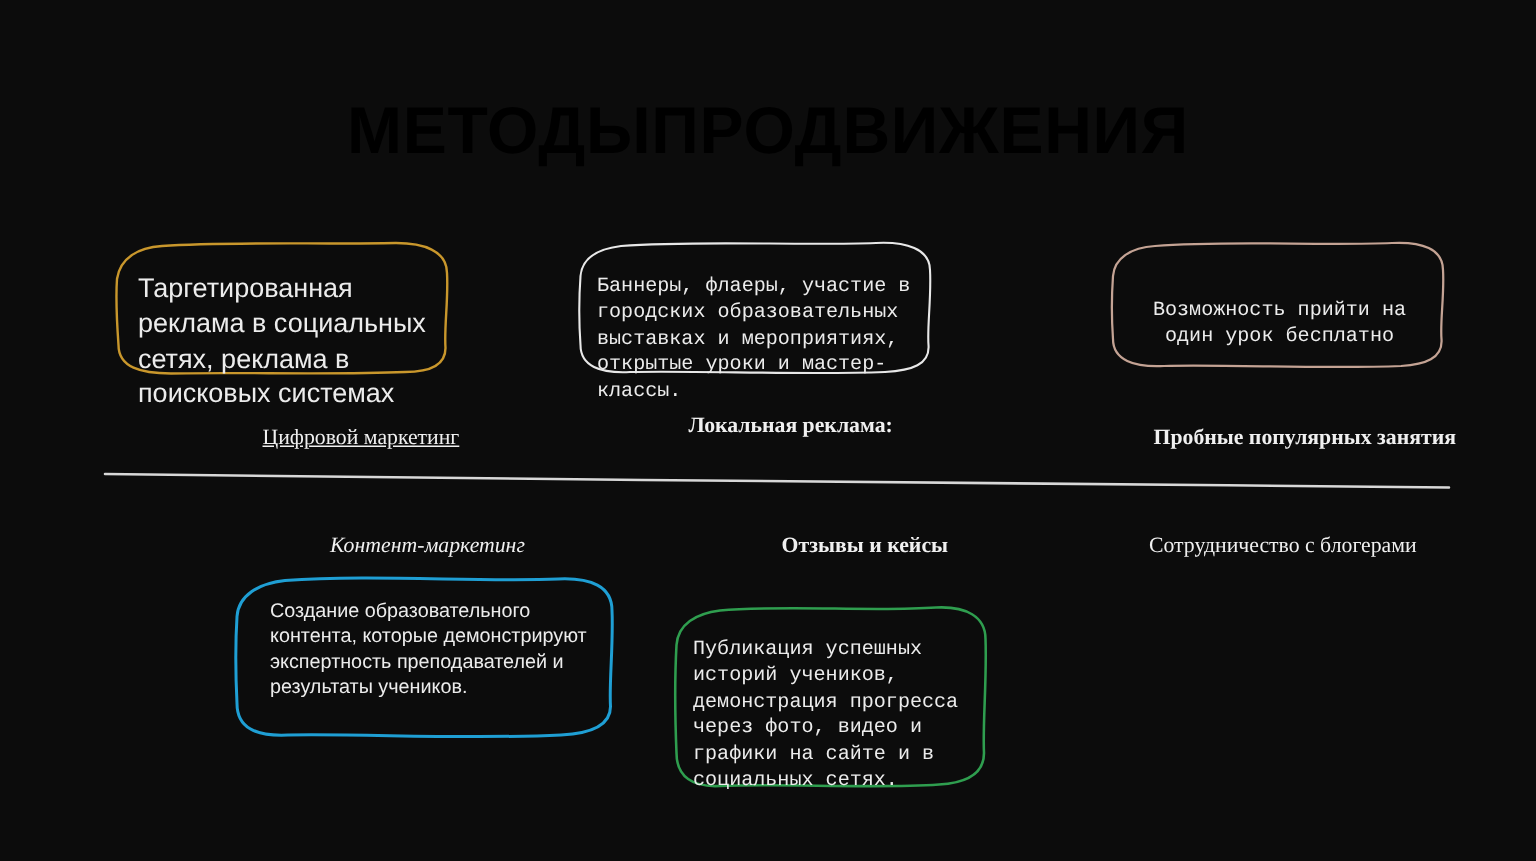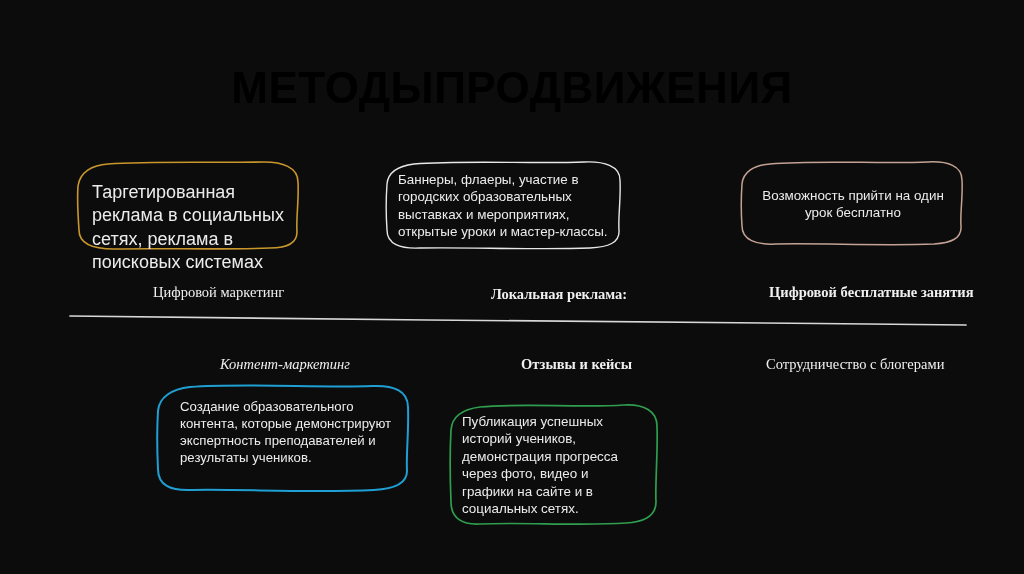--- a/index.html
+++ b/index.html
@@ -66,21 +66,21 @@
     position: absolute;
     left: 0;
     top: 0;
     overflow: visible;
   }
   .callout .ctext {
     position: absolute;
     color: #ececec;
     line-height: 1.30;
   }
-  .ctext.serif { font-family: Liberation Sans, sans-serif; }
+  .ctext.serif { font-family: Liberation Mono, monospace; margin-top: 12px; }
   .ctext.sans  { font-family: "Liberation Sans", sans-serif; }
 </style>
 </head>
 <body>
 
 <div id="slide">
 
   <div class="title">
     <span>МЕТОДЫ</span><span>ПРОДВИЖЕНИЯ</span>
   </div>
@@ -108,23 +108,23 @@
   <div class="callout" style="left:738px; top:160px; width:228px; height:86px;text-align:center;">
     <svg width="228" height="86" viewBox="0 0 228 86" fill="none">
       <path d="M4 24 C5 12, 16 5, 32 4 C80 0, 142 4, 190 2 C210 1, 224 6, 224 20
                C225 36, 222 54, 223 66 C224 79, 212 83, 196 84
                C146 86, 82 83, 38 84 C18 85, 4 80, 4 66
                C3 52, 3 38, 4 24 Z" stroke="#c4a394" stroke-width="1.5" fill="none" stroke-linejoin="round" stroke-linecap="round"></path>
     </svg>
     <div class="ctext serif" style="left:20px; top:27px; width:190px; font-size:13.4px;">Возможность прийти на один урок бесплатно</div>
   </div>
 
-  <div class="caption" style="left:153px; top:285px;">Цифровой маркетинг</div>
-  <div class="caption bold" style="left:459px; top:287px;margin-left:32px;">Локальная реклама:</div>
-  <div class="caption bold" style="left:769px; top:285px;">Цифровой бесплатные занятия</div>
+  <div class="caption" style="left:175px; top:285px;text-decoration:underline;">Цифровой маркетинг</div>
+  <div class="caption bold" style="left:459px; top:277px;">Локальная реклама:</div>
+  <div class="caption bold" style="left:769px; top:285px;">Пробные популярных занятия</div>
 
   <div class="divider">
     <svg width="900" height="14" viewBox="0 0 900 14" fill="none">
       <path d="M2 4 C120 6, 240 7, 360 8 C490 9.5, 620 10.5, 750 11.5 C810 12, 860 12.6, 898 13" stroke="#d8d8d8" stroke-width="1.7" fill="none" stroke-linecap="round"></path>
     </svg>
   </div>
 
   <div class="caption" style="left:220px; top:357px;font-style:italic;">Контент-маркетинг</div>
   <div class="caption bold" style="left:521px; top:357px;">Отзывы и кейсы</div>
   <div class="caption" style="left:766px; top:357px;">Сотрудничество с блогерами</div>

